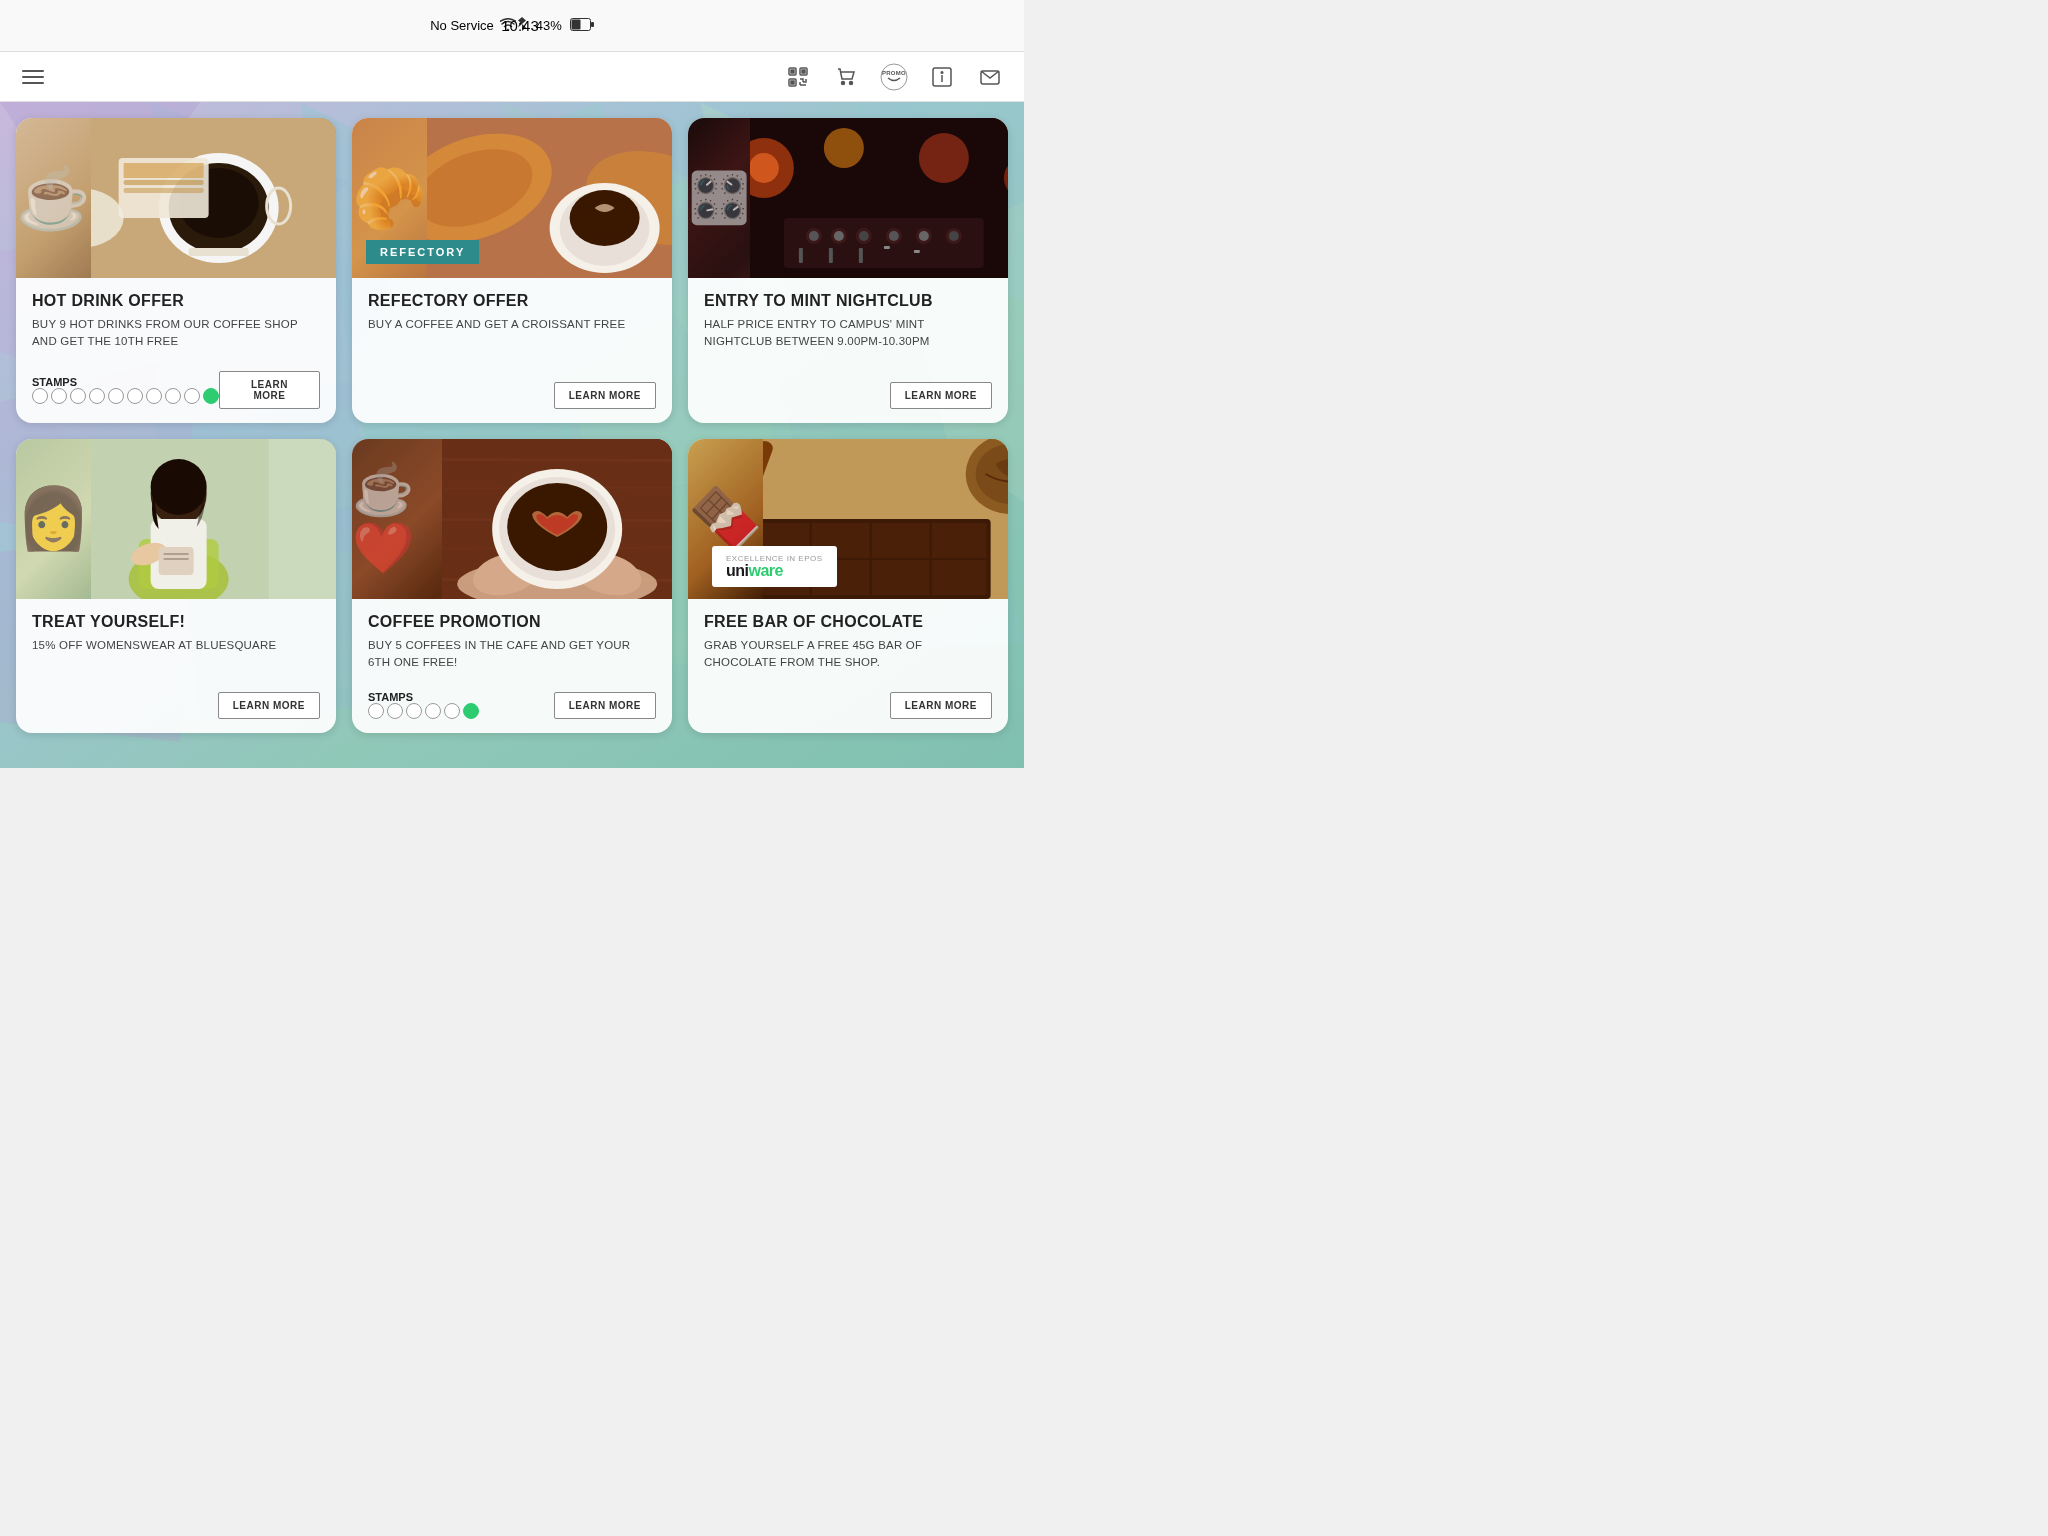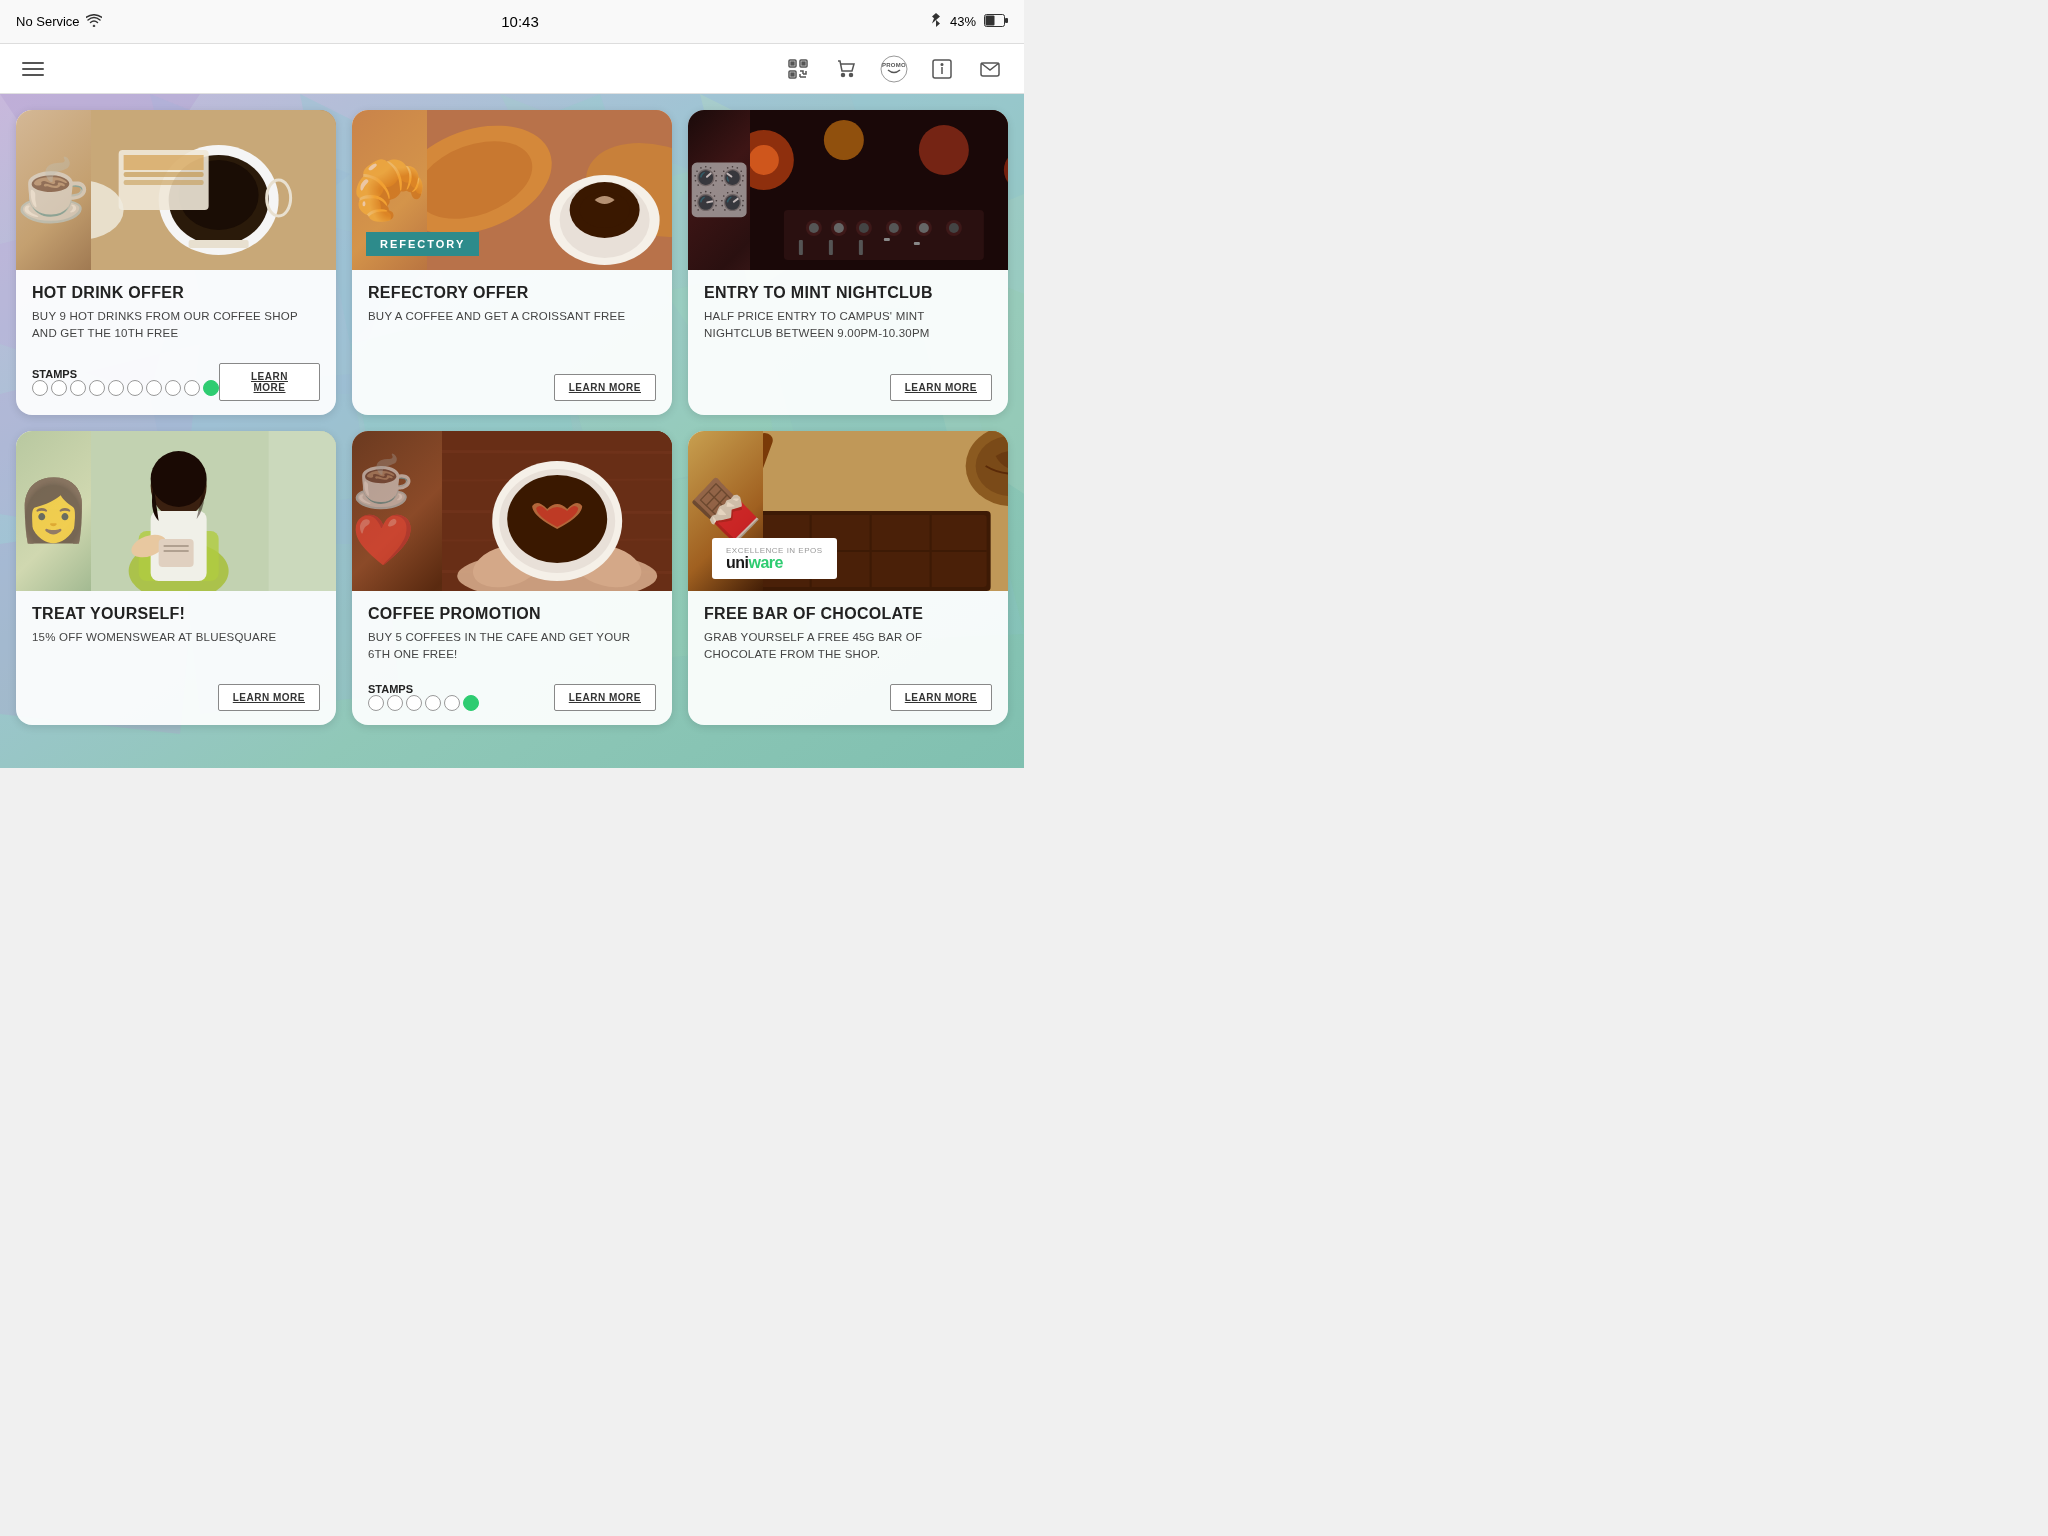--- a/index.html
+++ b/index.html
@@ -11,23 +11,23 @@
       width: 1024px;
       height: 768px;
       overflow: hidden;
       position: relative;
     }
 
     
     .status-bar {
       display: flex;
       align-items: center;
-      justify-content: space-between;
+      justify-content: center;
       background: #f9f9f9;
-      height: 44px;
+      height: 52px;
       padding: 2px 16px;
       border-bottom: 1px solid #ddd;
       position: relative;
       z-index: 100;
     }
 
     .status-left {
       display: flex;
       align-items: center;
       gap: 6px;
@@ -189,21 +189,20 @@
       border: 1.5px solid #888;
       background: white;
       color: #333;
       font-size: 10px;
       font-weight: 600;
       letter-spacing: 0.5px;
       padding: 7px 14px;
       cursor: pointer;
       text-transform: uppercase;
       border-radius: 2px;
-      text-decoration: underline;
     }
 
     .stamps-label {
       font-size: 11px;
       font-weight: 700;
       color: #222;
       text-transform: uppercase;
     }
 
     .stamps-dots {

